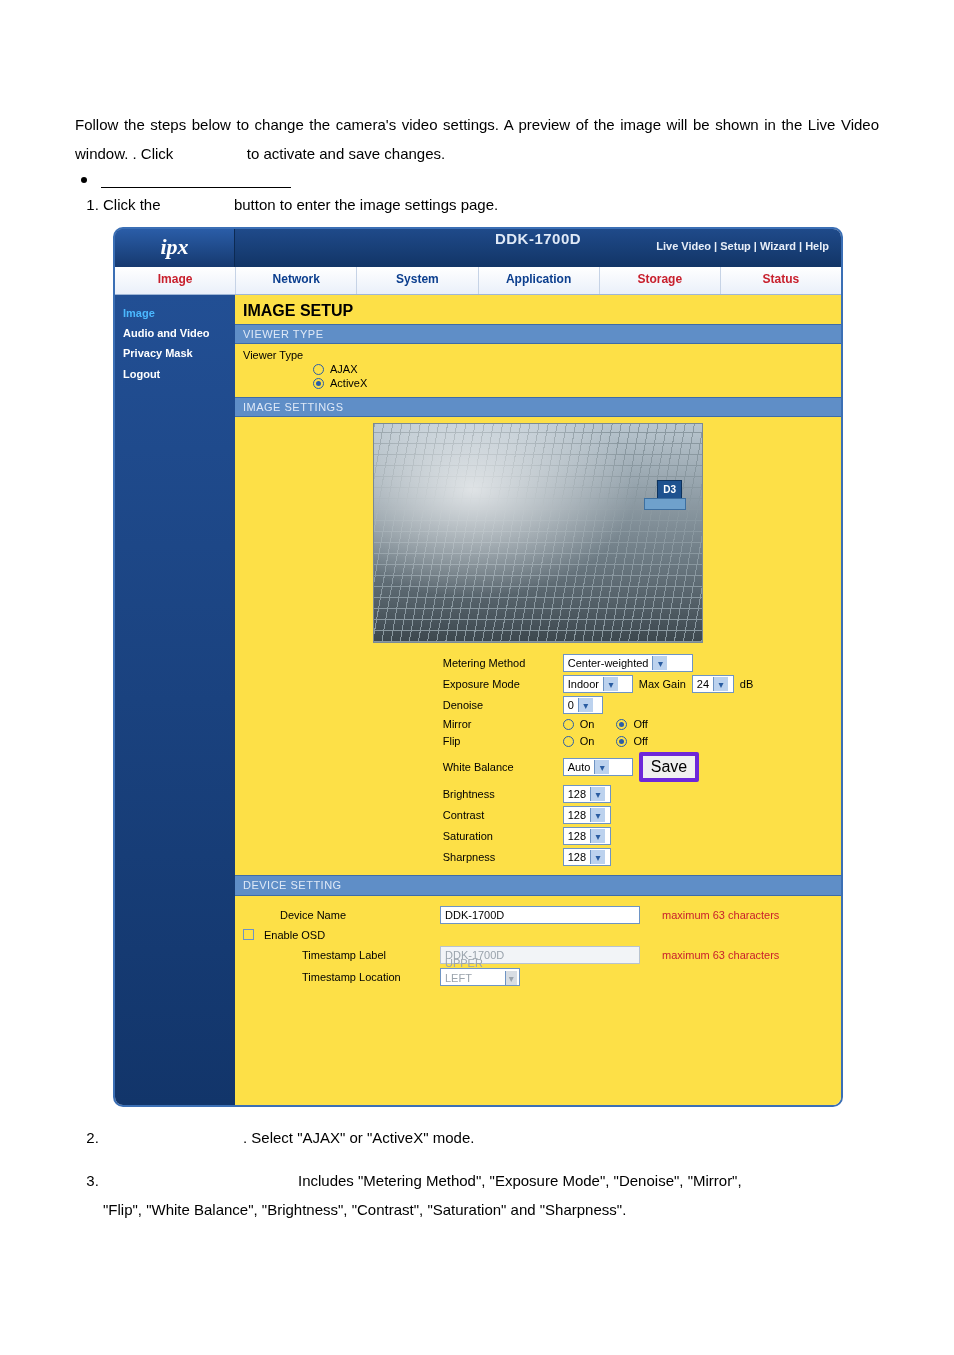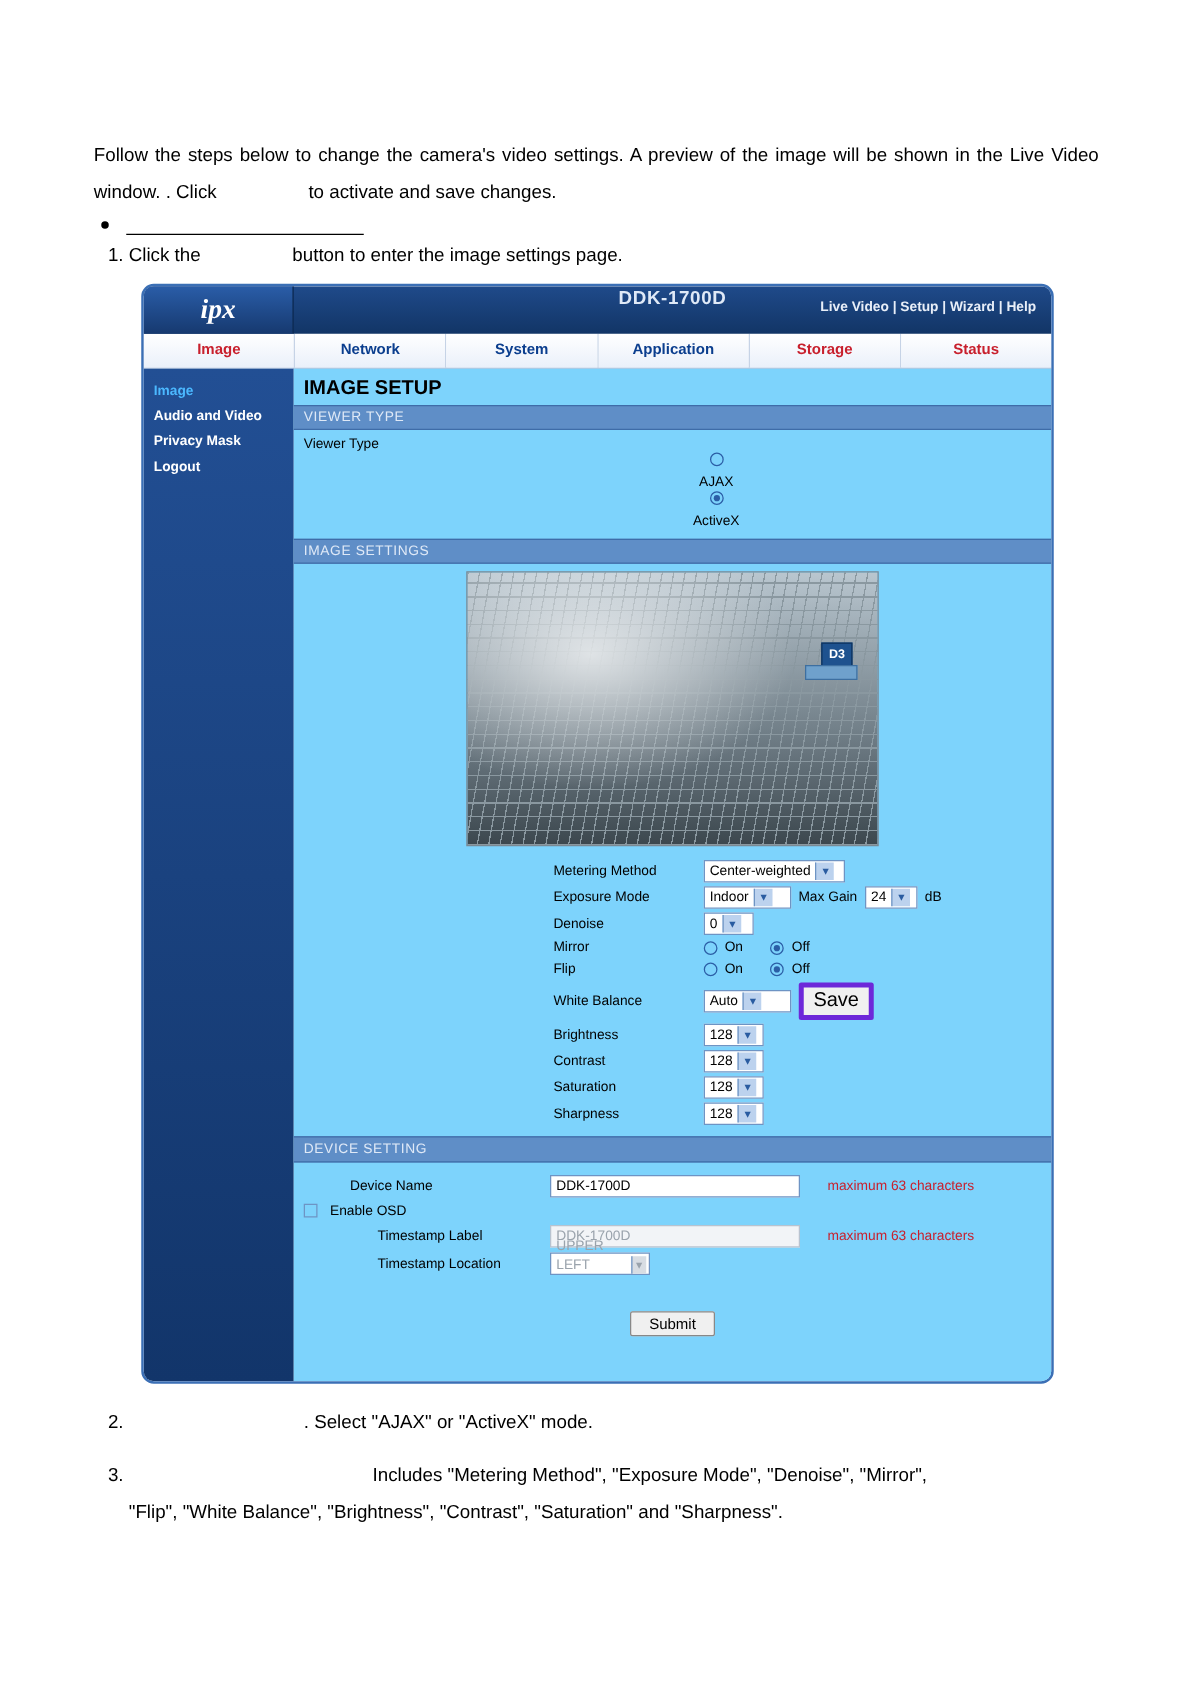--- a/index.html
+++ b/index.html
@@ -60,29 +60,29 @@
   .panel-body { display:flex; min-height: 810px; }
   .sidebar {
     width: 120px;
     background: linear-gradient(#224f94, #12356a);
     padding: 8px 6px;
   }
   .side-item { color:#fff; font-weight:bold; font-size:11px; padding:3px 2px; }
   .side-item:first-child { color:#3fb3ff; }
   .side-item:nth-child(1){ color:#4bb8ff; }
 
-  .content { flex:1; background:#7dd3fc; padding:0; color:#000; }
+  .content { flex:1; background:#fde047; padding:0; color:#000; }
   .content h2 { font-size:16px; font-weight:bold; padding:6px 8px 2px 8px; }
   .section-bar {
     background:#5f8ec7; color:#dfe9f7; font-size:11px; padding:2px 8px; letter-spacing:0.5px;
     border-top:1px solid #3e6ca8; border-bottom:1px solid #3e6ca8;
   }
   .viewer-block { padding:4px 8px 6px 8px; }
   .viewer-block .lbl { font-size:11px; }
-  .radio-row { display:flex; align-items:center; gap:6px; margin-left:70px; font-size:11px;flex-direction:column; }
+  .radio-row { display:flex; align-items:center; gap:6px; margin-left:70px; font-size:11px; }
   .radio { width:11px; height:11px; border:1px solid #2b5ea6; border-radius:50%; display:inline-flex; align-items:center; justify-content:center; }
   .radio .dot { width:5px; height:5px; border-radius:50%; background:#2b5ea6; }
 
   .preview-area { padding:6px 0 0 0; display:flex; flex-direction:column; align-items:center; }
   .preview-img {
     width: 330px; height: 220px;
     background:
       radial-gradient(ellipse at 30% 30%, rgba(255,255,255,0.7), rgba(255,255,255,0) 50%),
       repeating-linear-gradient(100deg, #8a98a0 0px, #8a98a0 1px, rgba(0,0,0,0) 1px, rgba(0,0,0,0) 9px),
       repeating-linear-gradient(0deg,  #8a98a0 0px, #8a98a0 1px, rgba(0,0,0,0) 1px, rgba(0,0,0,0) 11px),
@@ -210,21 +210,21 @@
               <div class="preview-img">
                 <div class="badge">D3</div>
                 <div class="badge-sub"></div>
               </div>
 
               <div class="settings-grid">
 
                 <div class="srow">
                   <span class="slabel">Metering Method</span>
                   <span class="sval">
-                    <span class="faux-select" style="width:113px;">
+                    <span class="faux-select" style="width:130px;">
                       <span>Center-weighted</span>
                       <span class="arrow">▾</span>
                     </span>
                   </span>
                 </div>
 
                 <div class="srow">
                   <span class="slabel">Exposure Mode</span>
                   <span class="sval">
                     <span class="faux-select" style="width:70px;">
@@ -353,23 +353,20 @@
               </div>
               <div class="drow indent">
                 <span class="dlabel" style="width:128px;">Timestamp Location</span>
                 <span class="faux-select dis" style="width:80px; color:#9aa3ac;align-items:flex-end;">
                   <span>UPPER LEFT</span>
                   <span class="arrow">▾</span>
                 </span>
               </div>
             </div>
 
-            <div class="submit-row">
-              <span class="submit-btn">Submit</span>
-            </div>
 
           </div>
         </div>
       </div>
     </div>
   </li>
 
   <li class="after-list">
     <span class="lead-gap"></span><span>. Select "AJAX" or "ActiveX" mode.</span>
   </li>

